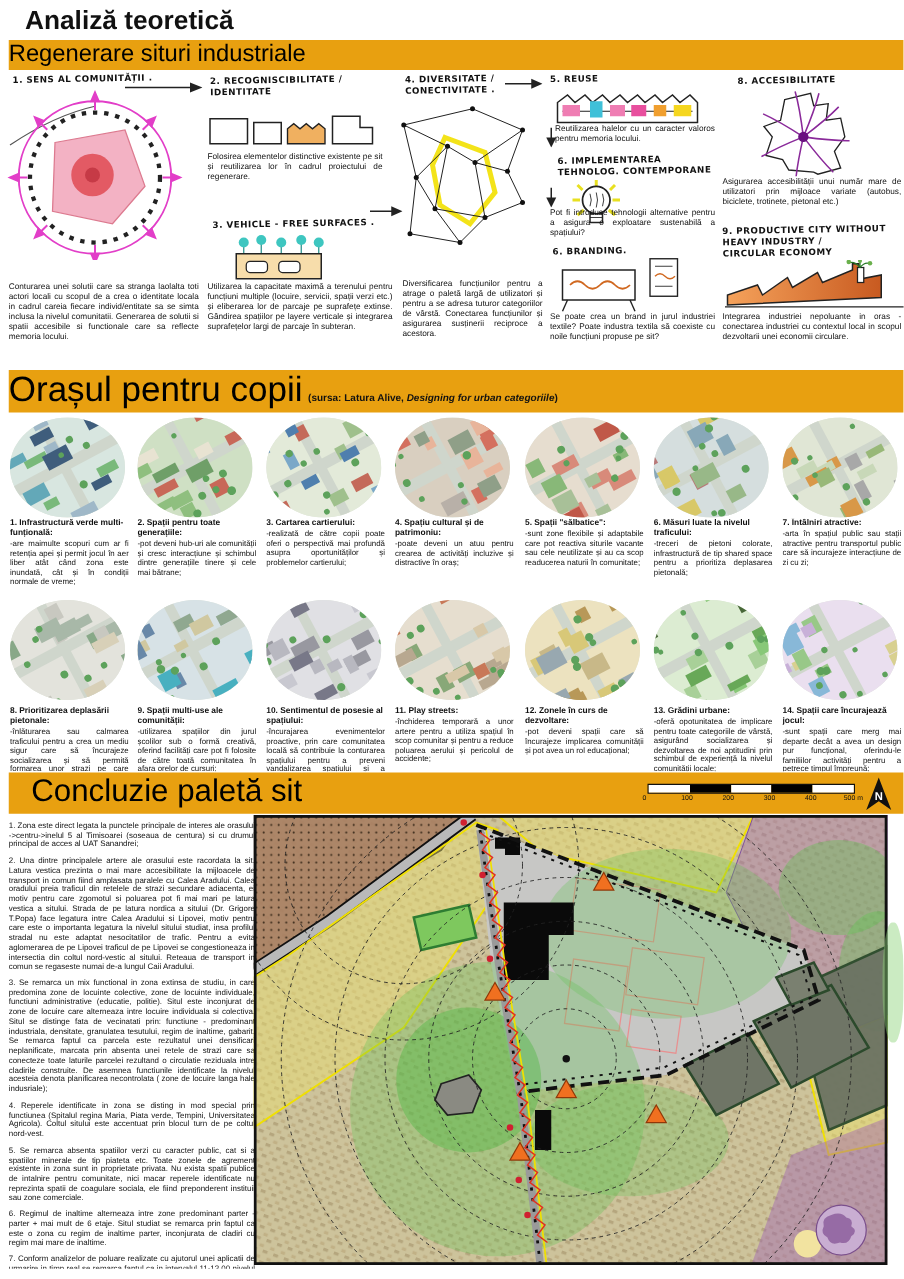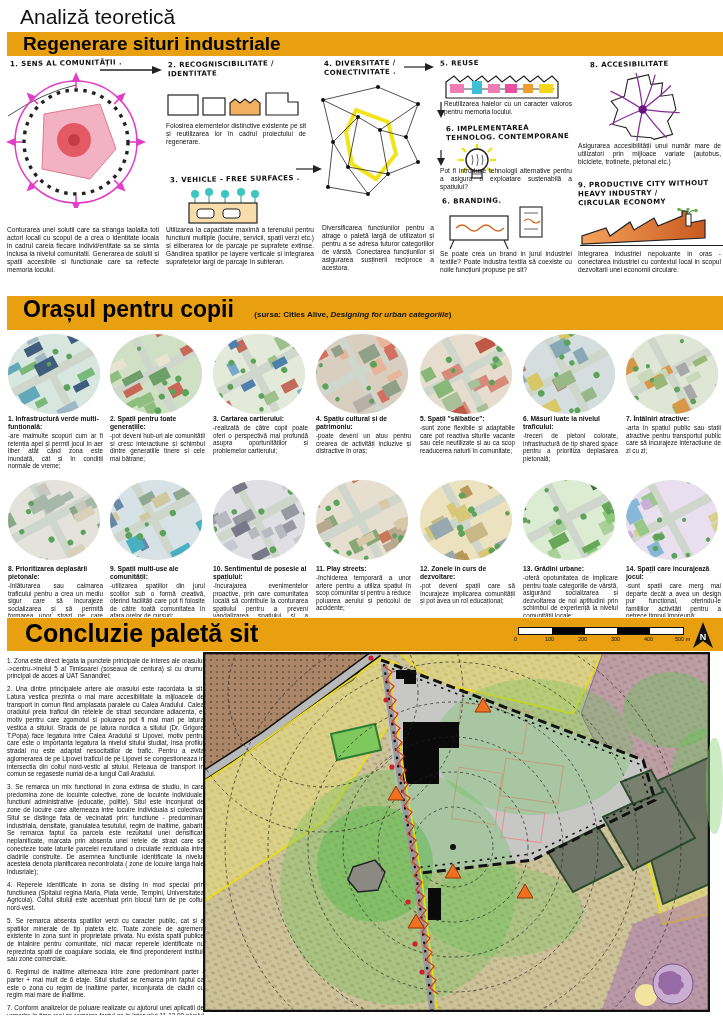--- a/index.html
+++ b/index.html
@@ -1,21 +1,21 @@
 <!DOCTYPE html>
 <html><head>
 <meta charset="utf-8">
 <style>
   html,body{margin:0;padding:0;background:#fff;}
   #poster{position:relative;width:723px;height:1023px;background:#fff;overflow:hidden;
           font-family:"Liberation Sans",sans-serif;color:#111;}
   .abs{position:absolute;}
   .band{position:absolute;left:7px;right:0;background:#E8A010;}
-  .band h2{margin:0;padding:1px 16px;font-weight:bold;color:#000;}
-  .page-title{position:absolute;left:20px;top:5px;font-size:21px;font-weight:normal;}
+  .band h2{margin:0;padding:1px 0;font-weight:normal;color:#000;}
+  .page-title{position:absolute;left:20px;top:5px;font-size:21px;font-weight:bold;}
   .hand{position:absolute;font-size:7px;font-weight:bold;letter-spacing:.4px;
         font-family:"DejaVu Sans",sans-serif;white-space:pre-line;transform:rotate(-1deg);line-height:1.25;}
   .note{position:absolute;font-size:6.6px;line-height:1.22;text-align:justify;}
   .circle-thumb{position:absolute;width:92px;height:80px;border-radius:50%;overflow:hidden;background:#dfe5da;}
   .citem{position:absolute;width:95px;font-size:6.3px;line-height:1.2;overflow:hidden;}
   .citem b{display:block;font-size:6.7px;margin-bottom:1px;}
   .citem p{margin:0;text-align:justify;}
   .concl{position:absolute;left:7px;top:657px;width:197px;height:358px;overflow:hidden;}
   .concl p{margin:0 0 5px 0;font-size:6.35px;line-height:1.22;text-align:justify;}
   .scalebar{position:absolute;display:flex;border:1px solid #111;height:6px;width:164px;}
@@ -272,23 +272,23 @@
       <path d="M110,6 q-4,-5 -8,-4 M110,6 q4,-5 8,-3 M110,6 v-5" stroke="#2a7a2a" stroke-width="1" fill="none"></path>
       <circle cx="101" cy="1.5" r="1.8" fill="#6ab04c"></circle>
         <circle cx="118" cy="2.5" r="1.8" fill="#6ab04c"></circle>
         <circle cx="110" cy="0.8" r="1.6" fill="#6ab04c"></circle>
       <line x1="2" y1="37.5" x2="146" y2="37.5" stroke="#222" stroke-width="1"></line>
     </svg>
     <div class="note" style="left:578px;top:194px;width:143px;">Integrarea industriei nepoluante in oras - conectarea industriei cu contextul local in scopul dezvoltarii unei economii circulare.</div>
   </div>
 
   <div class="band" style="top:296px;height:34px;">
-    <h2 style="font-size:23px;display:inline;">Orașul pentru copii</h2>
+    <h2 style="font-size:28px;display:inline;">Orașul pentru copii</h2>
     <span style="font-size:8px;font-weight:bold;">
-      <span>(sursa: Cities Alive, </span><i>Designing for urban categoriile</i><span>)</span>
+      <span>(sursa: Latura Alive, </span><i>Designing for urban categoriile</i><span>)</span>
     </span>
   </div>
 
   <div id="circles-row-1">
       <div class="circle-thumb" style="left: 8px; top: 334px;">
         <svg width="92" height="80" viewBox="0 0 92 80">
           <rect width="92" height="80" fill="#d8e6e0"></rect>
           <g transform="rotate(-28 46 40)">
             <rect x="-25" y="33" width="145" height="9" fill="#cfd6cc"></rect>
             <rect x="40" y="-32" width="8" height="145" fill="#cfd6cc"></rect>

